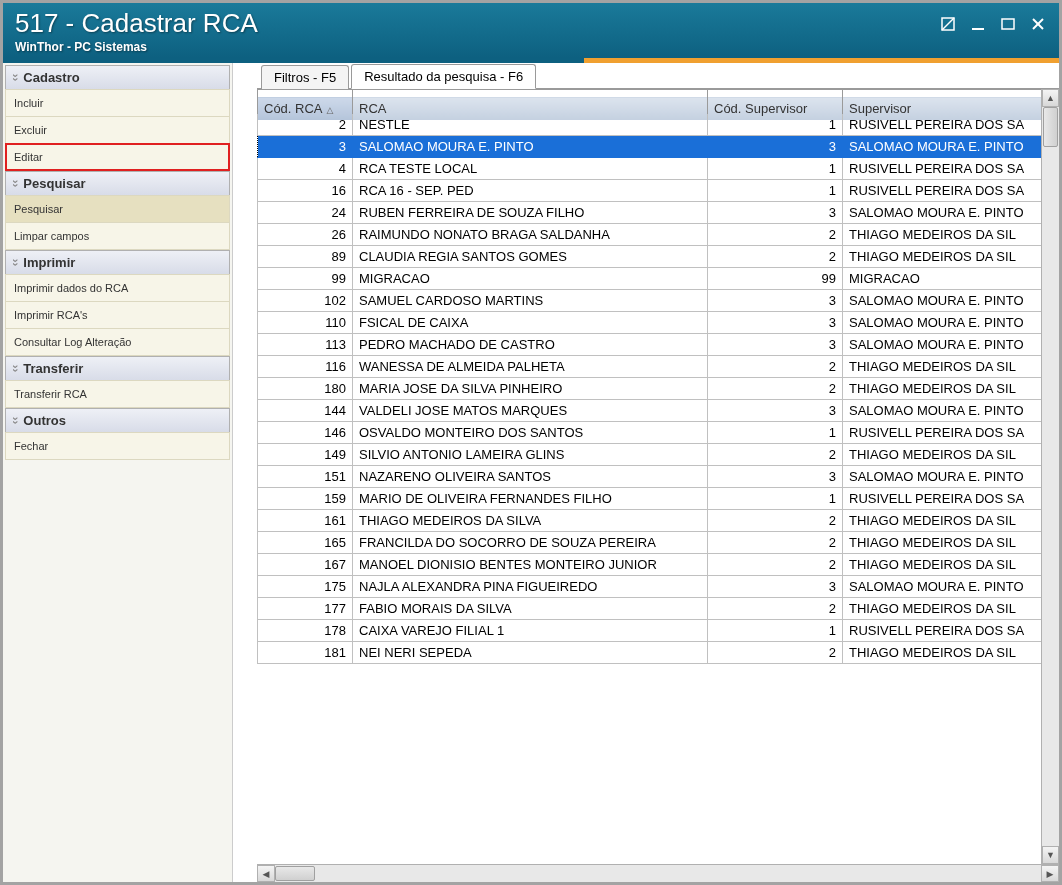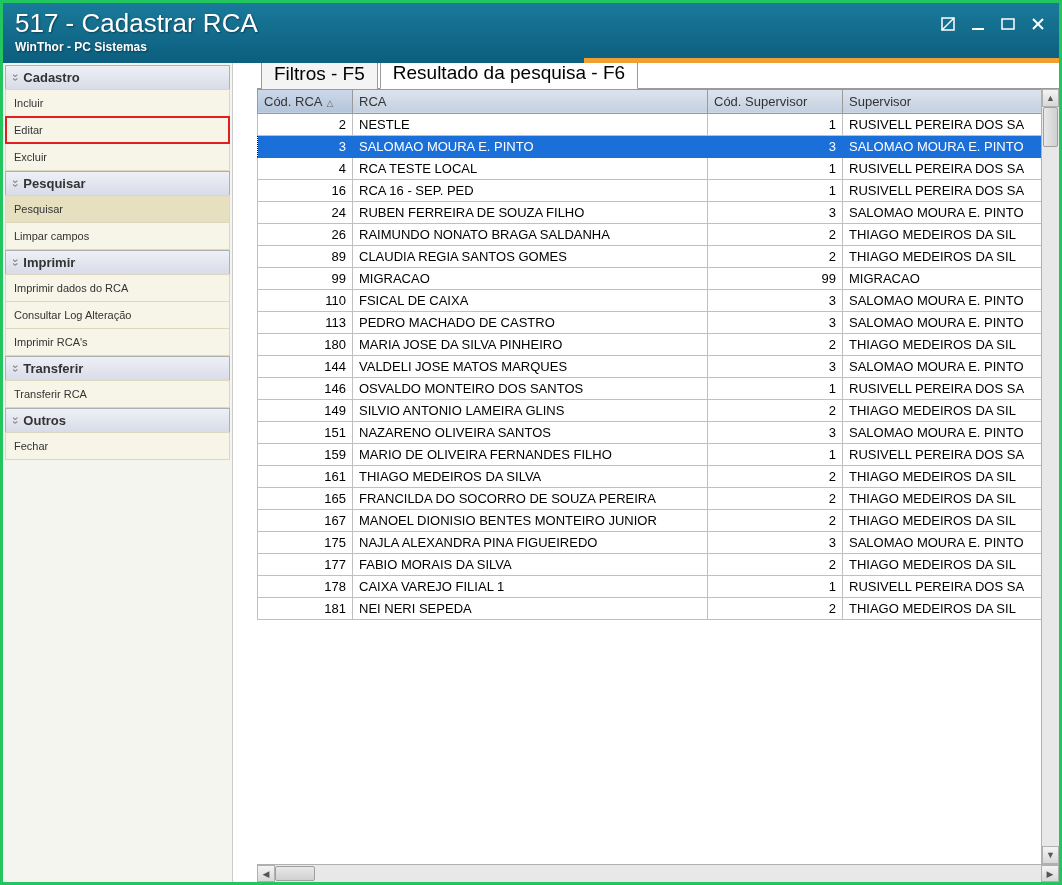--- a/index.html
+++ b/index.html
@@ -1,40 +1,40 @@
 <!DOCTYPE html>
 <html><head>
 <meta charset="utf-8">
 <style>
 * { box-sizing: border-box; margin: 0; padding: 0; }
 body { font-family: "Segoe UI", Tahoma, Arial, sans-serif; font-size: 13px; background: #fff; }
-.window { width: 1062px; height: 885px; border: 3px solid #22c55e; background: #eab308; display: flex; flex-direction: column; }
+.window { width: 1062px; height: 885px; border: 3px solid #a3a3a3; background: #eab308; display: flex; flex-direction: column; }
 .titlebar { background: linear-gradient(to bottom, #1a7a9a 0%, #0d6080 100%); color: #fff; padding: 6px 12px 4px 12px; display: flex; align-items: flex-start; justify-content: space-between; }
 .titlebar-left { display: flex; flex-direction: column; }
 .title-main { font-size: 26px; font-weight: normal; line-height: 1.1; text-shadow: 1px 1px 2px rgba(0,0,0,0.4); }
 .title-sub { font-size: 12px; font-weight: bold; margin-top: 2px; text-shadow: 1px 1px 2px rgba(0,0,0,0.4); }
 .titlebar-right { display: flex; gap: 12px; align-items: center; padding-top: 6px; }
 .tb-icon { width: 18px; height: 18px; display: flex; align-items: center; justify-content: center; color: #fff; cursor: pointer; font-size: 16px; }
 .tb-icon svg { width: 16px; height: 16px; }
 .accent-bar { height: 5px; background: linear-gradient(to right, #0d6080 0%, #0d6080 55%, #f0a030 55%, #f0a030 100%); }
 .body-area { flex: 1; display: flex; background: #fff; overflow: hidden; gap: 24px; }
 .sidebar { width: 230px; background: #f5f5f0; border-right: 1px solid #ccc; padding: 2px; }
 .side-section-header { background: linear-gradient(to bottom, #eef0f6 0%, #d8dce8 100%); border: 1px solid #b0b0b0; padding: 4px 6px; font-weight: bold; font-size: 13px; color: #333; display: flex; align-items: center; gap: 4px; cursor: pointer; }
 .chevrons { color: #888; font-size: 11px; line-height: 1; }
 .side-item { background: #f7f5e8; border: 1px solid #dcd8c0; padding: 7px 8px; font-size: 11px; color: #333; cursor: pointer; margin-top: -1px; }
 .side-item.active { background: #e6e0c0; }
 .side-item.highlighted { border: 2px solid #e02020; padding: 6px 7px; position: relative; z-index: 2; }
 .content { flex: 1; display: flex; flex-direction: column; overflow: hidden; }
 .tabs { display: flex; align-items: flex-end; padding-left: 4px; height: 26px; border-bottom: 1px solid #9a9a9a; background: #fff; }
-.tab { padding: 4px 12px; border: 1px solid #9a9a9a; border-bottom: none; background: #f4f4f4; margin-right: 2px; border-radius: 3px 3px 0 0; font-size: 19px; cursor: pointer; position: relative; top: 1px; }
+.tab { padding: 4px 12px; border: 1px solid #9a9a9a; border-bottom: none; background: #f4f4f4; margin-right: 2px; border-radius: 3px 3px 0 0; font-size: 13px; cursor: pointer; position: relative; top: 1px; }
 .tab.active { background: #fff; border-bottom: 1px solid #fff; }
 .grid-wrap { flex: 1; display: flex; overflow: hidden; }
 .grid { flex: 1; overflow: hidden; position: relative; }
 table { border-collapse: collapse; width: 100%; table-layout: fixed; }
-th { background: linear-gradient(to bottom, #dce4ee 0%, #c4d0e0 100%); border: 1px solid #9a9a9a; padding: 4px 6px; text-align: left; font-weight: normal; font-size: 13px; color: #333; position: sticky; top: 0; }
+th { background: linear-gradient(to bottom, #dce4ee 0%, #c4d0e0 100%); border: 1px solid #9a9a9a; padding: 4px 6px; text-align: left; font-weight: normal; font-size: 13px; color: #333; position: sticky; top: 8px; }
 th.sorted { background: linear-gradient(to bottom, #cdd9ea 0%, #b4c4da 100%); }
 .sort-arrow { font-size: 9px; color: #666; margin-left: 4px; }
 td { border: 1px solid #c0c0c0; padding: 3px 6px; font-size: 13px; white-space: nowrap; overflow: hidden; text-overflow: clip; }
 td.num { text-align: right; }
 tr.selected td { background: #1a6fd8; color: #fff; border-color: #1a6fd8; }
 tr.selected td:first-child { border-left: 1px dotted #000; }
 .vscroll { width: 18px; background: #e8e8e8; border-left: 1px solid #b0b0b0; position: relative; }
 .vscroll-btn { height: 18px; background: linear-gradient(to bottom, #f4f4f4, #d8d8d8); border: 1px solid #b0b0b0; display: flex; align-items: center; justify-content: center; font-size: 9px; color: #555; cursor: pointer; }
 .vscroll-thumb { position: absolute; top: 18px; left: 1px; right: 1px; height: 40px; background: linear-gradient(to right, #e8e8e8, #d0d0d0); border: 1px solid #a0a0a0; border-radius: 2px; cursor: pointer; }
 .hscroll-row { height: 18px; display: flex; background: #e8e8e8; border-top: 1px solid #b0b0b0; }
@@ -77,35 +77,35 @@
     </div>
   </div>
   <div class="accent-bar"></div>
   <div class="body-area">
     <div class="sidebar" id="sidebar">
         <div class="side-section-header">
           <span class="chevrons" style="transform: rotate(90deg);">››</span>
           <span>Cadastro</span>
         </div>
         <div class="side-item">Incluir</div>
+        <div class="side-item">Excluir</div>
         <div class="side-item highlighted">Editar</div>
-        <div class="side-item">Excluir</div>
         <div class="side-section-header">
           <span class="chevrons" style="transform: rotate(90deg);">››</span>
           <span>Pesquisar</span>
         </div>
         <div class="side-item active">Pesquisar</div>
         <div class="side-item">Limpar campos</div>
         <div class="side-section-header">
           <span class="chevrons" style="transform: rotate(90deg);">››</span>
           <span>Imprimir</span>
         </div>
         <div class="side-item">Imprimir dados do RCA</div>
+        <div class="side-item">Imprimir RCA's</div>
         <div class="side-item">Consultar Log Alteração</div>
-        <div class="side-item">Imprimir RCA's</div>
         <div class="side-section-header">
           <span class="chevrons" style="transform: rotate(90deg);">››</span>
           <span>Transferir</span>
         </div>
         <div class="side-item">Transferir RCA</div>
         <div class="side-section-header">
           <span class="chevrons" style="transform: rotate(90deg);">››</span>
           <span>Outros</span>
         </div>
         <div class="side-item">Fechar</div>
@@ -169,30 +169,42 @@
                   <td class="num">2</td>
                   <td>THIAGO MEDEIROS DA SIL</td>
                 </tr>
                 <tr>
                   <td class="num">99</td>
                   <td>MIGRACAO</td>
                   <td class="num">99</td>
                   <td>MIGRACAO</td>
                 </tr>
                 <tr>
+                  <td class="num">102</td>
+                  <td>SAMUEL CARDOSO MARTINS</td>
+                  <td class="num">3</td>
+                  <td>SALOMAO MOURA E. PINTO</td>
+                </tr>
+                <tr>
                   <td class="num">110</td>
                   <td>FSICAL DE CAIXA</td>
                   <td class="num">3</td>
                   <td>SALOMAO MOURA E. PINTO</td>
                 </tr>
                 <tr>
                   <td class="num">113</td>
                   <td>PEDRO MACHADO DE CASTRO</td>
                   <td class="num">3</td>
                   <td>SALOMAO MOURA E. PINTO</td>
+                </tr>
+                <tr>
+                  <td class="num">116</td>
+                  <td>WANESSA DE ALMEIDA PALHETA</td>
+                  <td class="num">2</td>
+                  <td>THIAGO MEDEIROS DA SIL</td>
                 </tr>
                 <tr>
                   <td class="num">180</td>
                   <td>MARIA JOSE DA SILVA PINHEIRO</td>
                   <td class="num">2</td>
                   <td>THIAGO MEDEIROS DA SIL</td>
                 </tr>
                 <tr>
                   <td class="num">144</td>
                   <td>VALDELI JOSE MATOS MARQUES</td>

